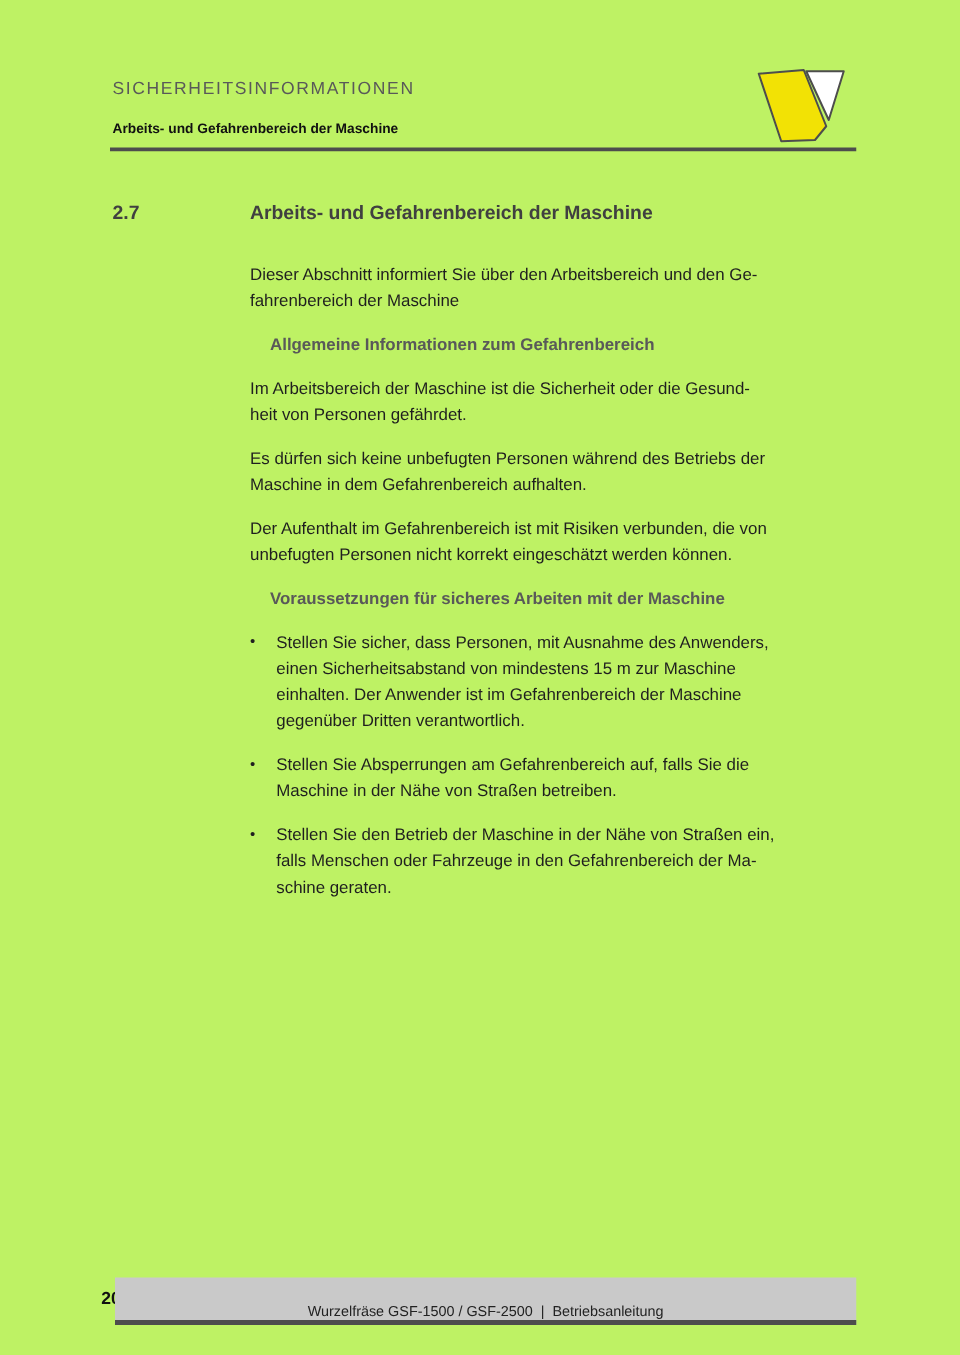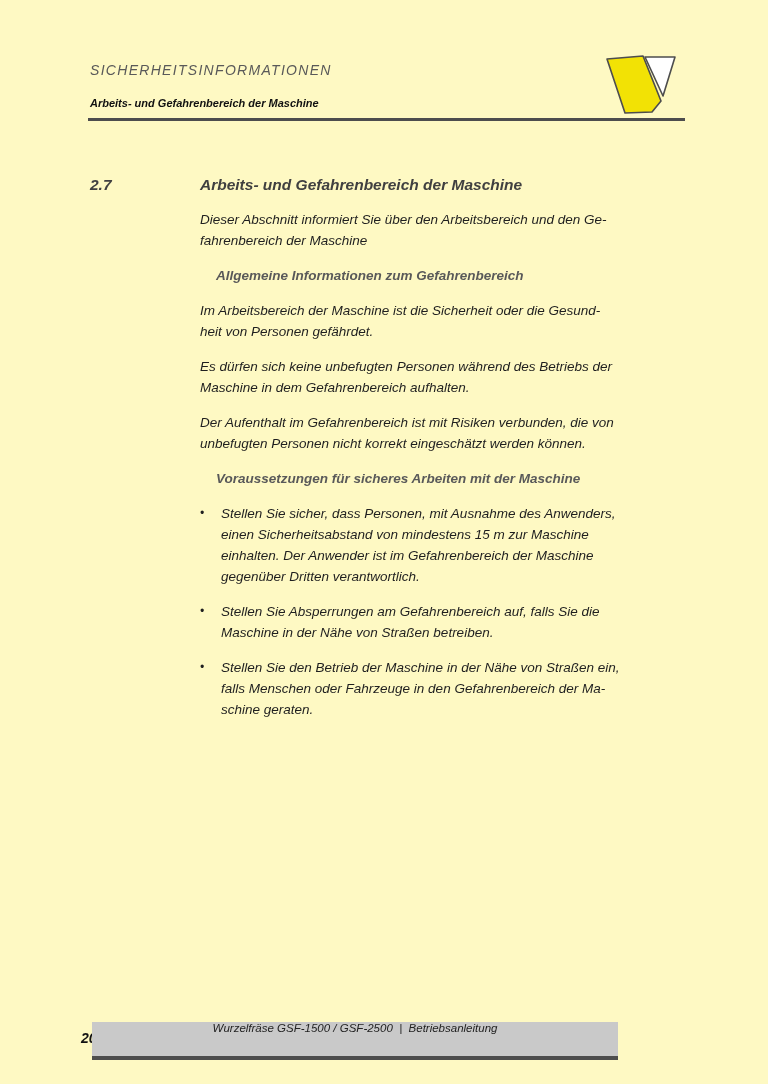--- a/index.html
+++ b/index.html
@@ -3,23 +3,22 @@
 <meta charset="utf-8">
 <style>
   * { margin: 0; padding: 0; box-sizing: border-box; }
   html, body { background: #ffffff; }
   body { font-family: "Liberation Sans", sans-serif; }
 
   .page {
     position: relative;
     width: 768px;
     height: 1084px;
-    background: #fef9c3;
+    background: #bef264;
     overflow: hidden;
-    font-style: italic;
   }
 
   
   .header-kicker {
     position: absolute;
     left: 90px; top: 62px;
     font-size: 14px;
     letter-spacing: 1.3px;
     color: var(--muted-gray);
   }
@@ -38,21 +37,21 @@
   }
   .logo {
     position: absolute;
     left: 598px; top: 54px;
     width: 82px; height: 63px;
   }
 
   
   .section-row {
     position: absolute;
-    left: 90px; top: 176px;
+    left: 90px; top: 162px;
     width: 600px;
     display: flex;
     align-items: flex-start;
   }
   .section-number {
     width: 110px;
     flex: none;
     font-size: 15.5px;
     font-weight: bold;
     color: var(--heading-gray);
@@ -101,25 +100,25 @@
     position: absolute;
     left: 56px; top: 1030px;
     font-size: 14px;
     font-weight: bold;
     color: #111111;
     margin-left: 25px;
   }
   .footer-bar {
     position: absolute;
     left: 92px; top: 1022px;
-    width: 526px; height: 38px;
+    width: 593px; height: 38px;
     background: var(--footer-bar-bg);
     border-bottom: 4px solid var(--rule-gray);
     display: flex;
-    align-items: flex-start;
+    align-items: flex-end;
     justify-content: center;
   }
   .footer-bar-text {
     font-size: 11.5px;
     color: #222222;
     white-space: pre;
   }
 </style>
 </head>
 <body>

